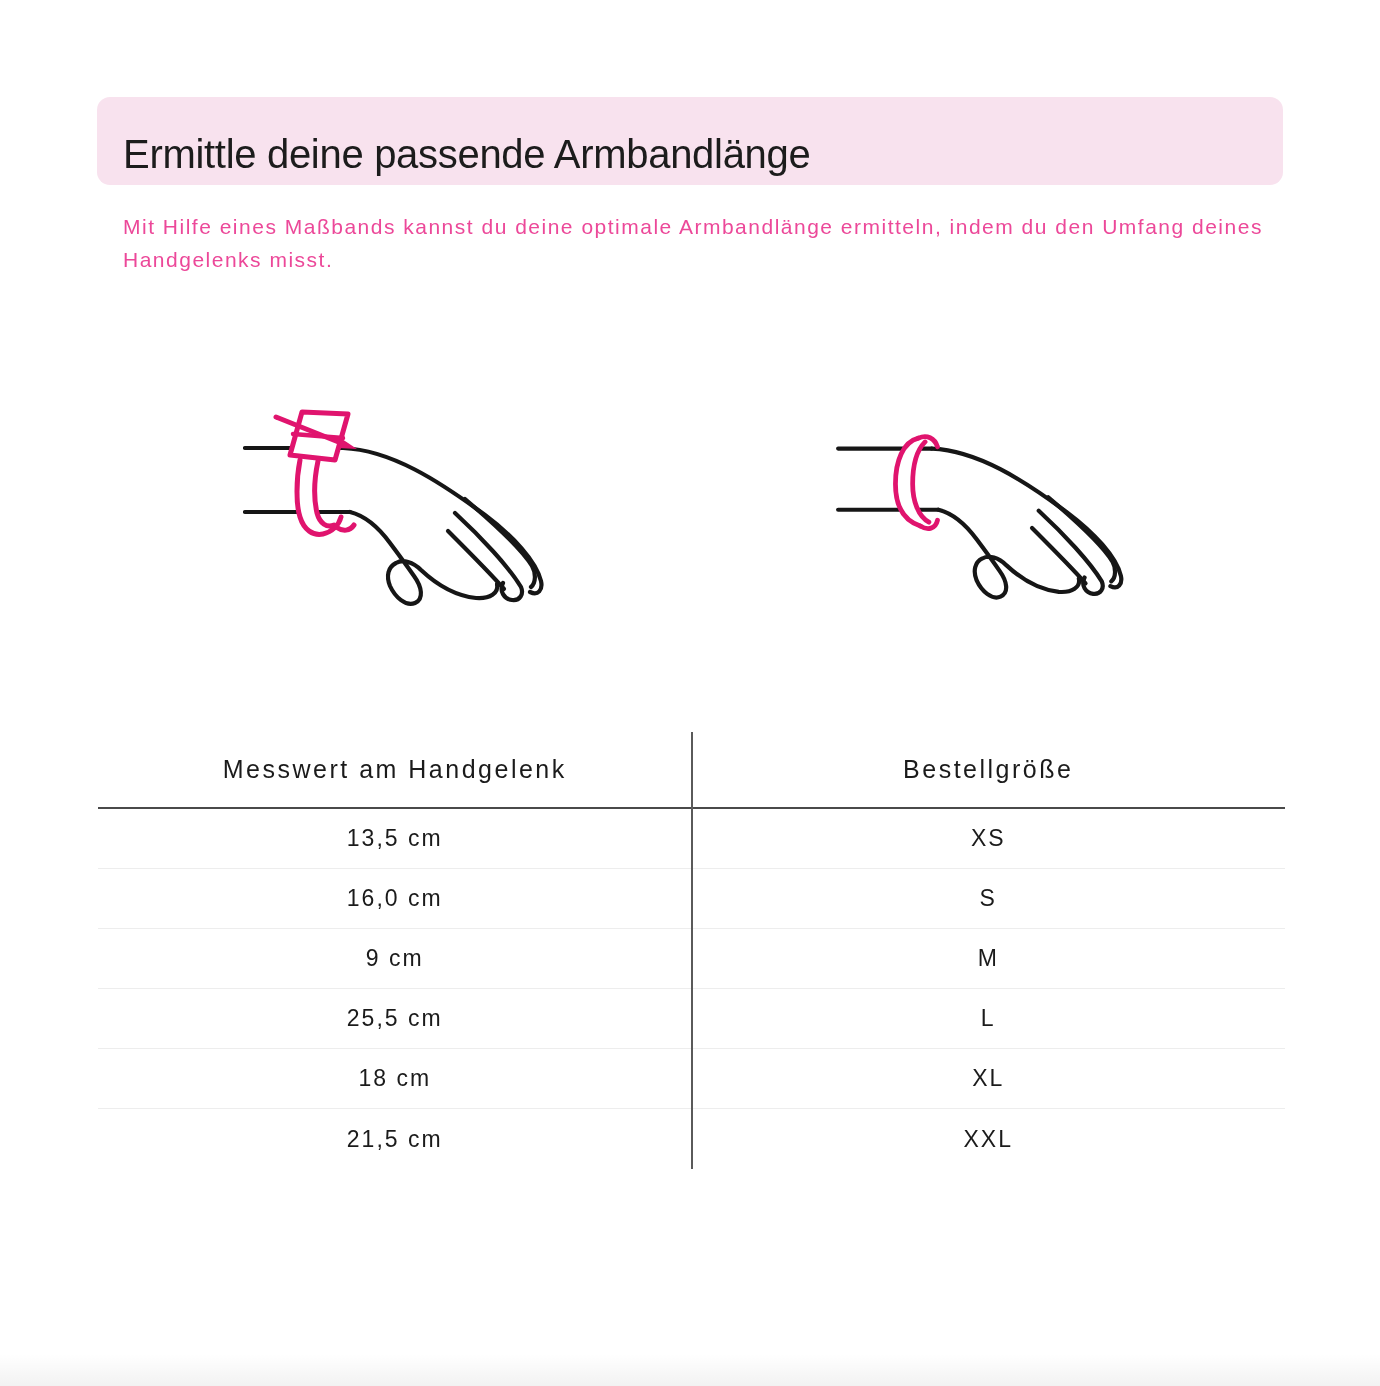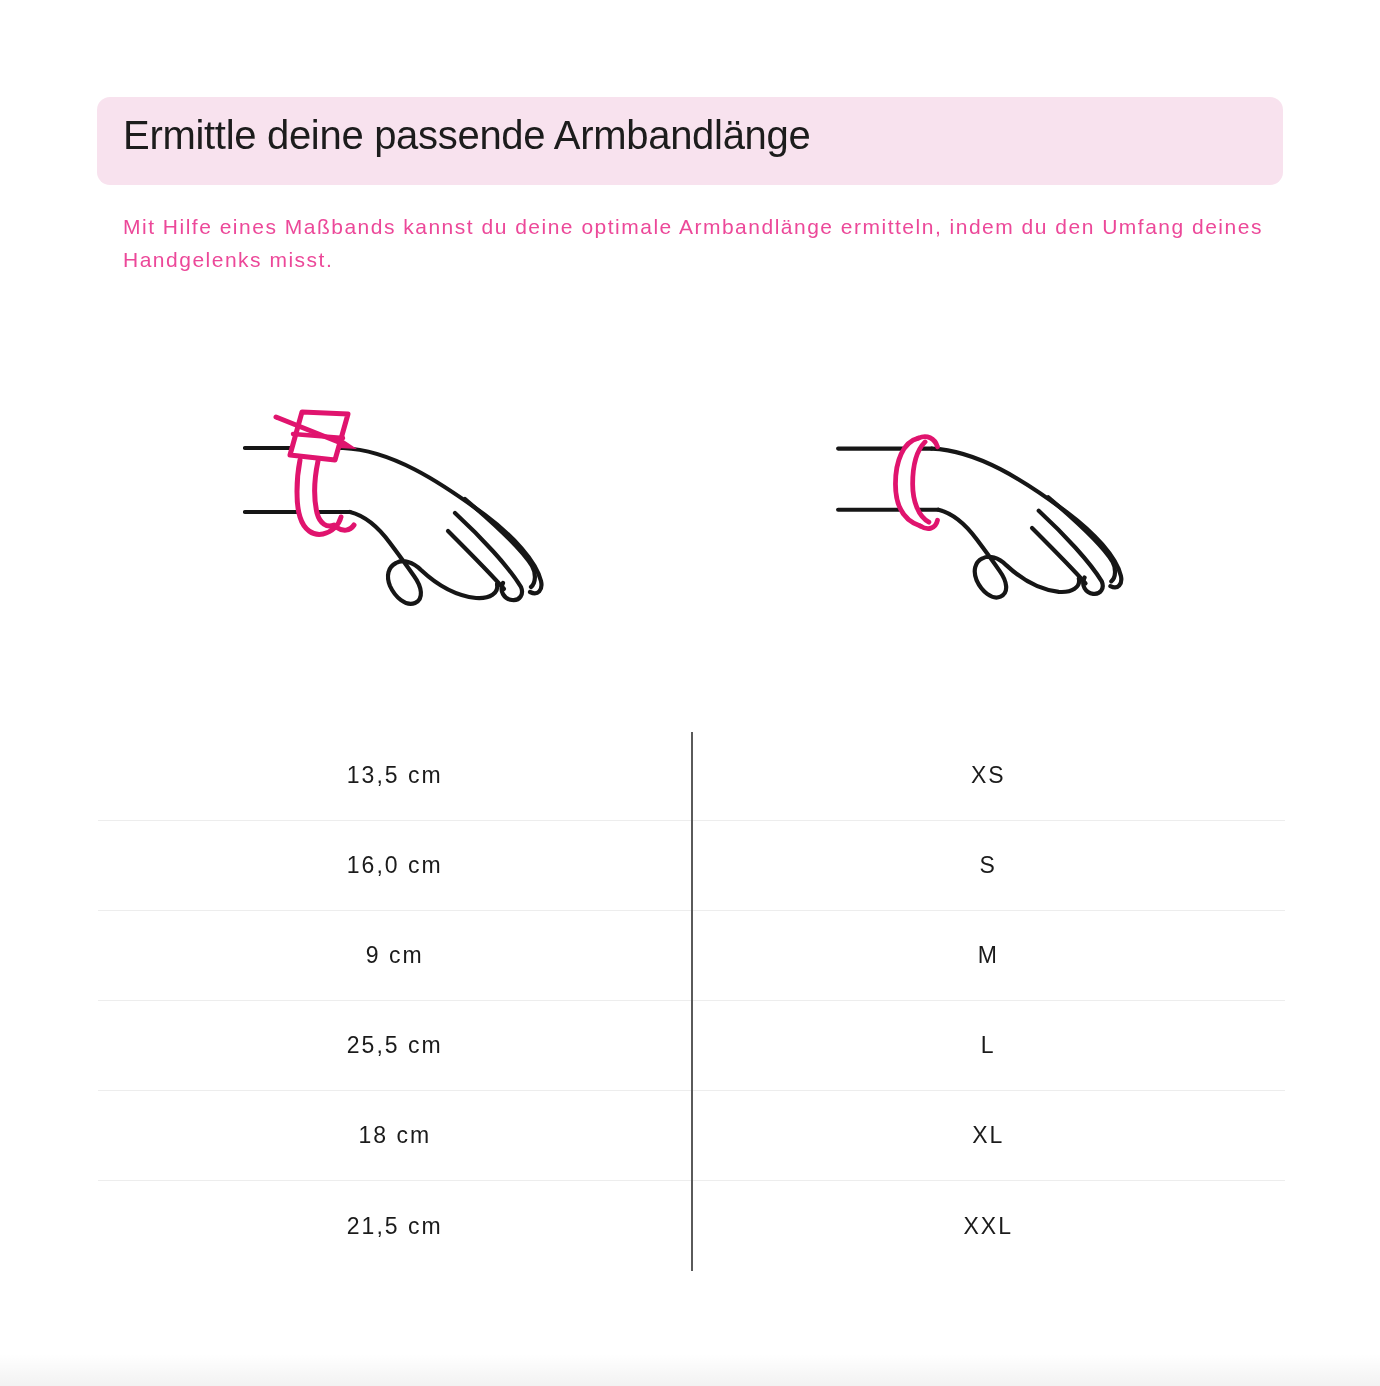--- a/index.html
+++ b/index.html
@@ -17,22 +17,22 @@
   }
 
   
   .banner {
     position: absolute;
     left: 97px; top: 97px;
     width: 1186px; height: 88px;
     background: #F8E2EE;
     border-radius: 13px;
     display: flex;
-    align-items: flex-start;
-    padding: 16px 26px;
+    align-items: flex-end;
+    padding: 8px 26px;
   }
   .banner-title {
     font-size: 40px;
     font-weight: 400;
     letter-spacing: -0.3px;
     color: #1c1c1c;
     white-space: nowrap;
   }
 
   
@@ -73,21 +73,21 @@
   }
   .th {
     text-align: center;
     font-size: 25px;
     letter-spacing: 2.5px;
     color: #1b1b1b;
   }
   .trow {
     display: grid;
     grid-template-columns: 1fr 1fr;
-    height: 90px;
+    height: 60px;
     align-items: center;
     border-bottom: 1px solid #ededed;
   }
   .trow:last-child { border-bottom: none; }
   .td {
     text-align: center;
     font-size: 23px;
     letter-spacing: 2px;
     color: #1b1b1b;
   }
@@ -156,20 +156,24 @@
           <path d="M86,42 C95,38 103,42 106,51"></path>
           <path d="M88,134 C96,139 104,137 106,128"></path>
         </g>
       </g>
     </svg>
   </div>
 
   <div class="size-table">
     <div class="col-divider"></div>
 
+    <div class="thead">
+      <div class="th">Messwert am Handgelenk</div>
+      <div class="th">Bestellgröße</div>
+    </div>
 
     <div class="trow">
       <div class="td">13,5 cm</div>
       <div class="td">XS</div>
     </div>
     <div class="trow">
       <div class="td">16,0 cm</div>
       <div class="td">S</div>
     </div>
     <div class="trow">

